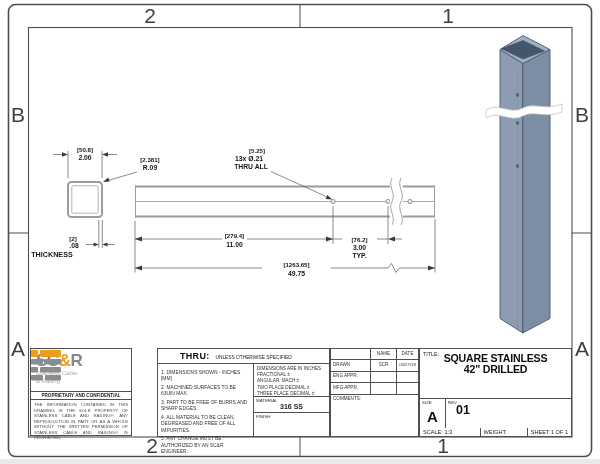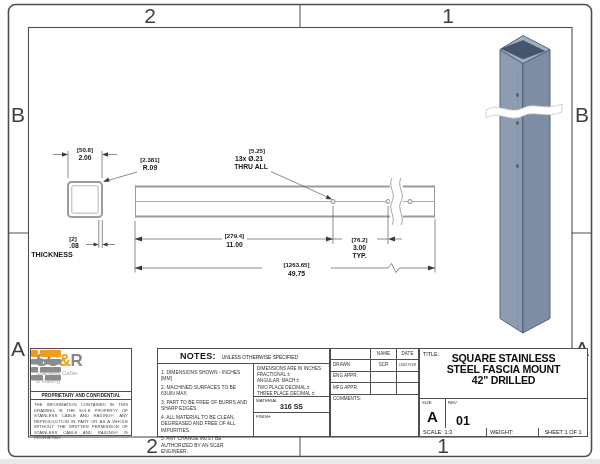--- a/index.html
+++ b/index.html
@@ -41,21 +41,21 @@
   
   .title-area{height:50px;border-bottom:1px solid #4f4f4f;position:relative;text-align:center;}
   .title-lbl{position:absolute;left:3px;top:2px;font-size:5.4px;color:#222;}
   .title-lines{padding-top:4px;font-size:10.6px;font-weight:bold;color:#0d0d0d;line-height:11.2px;letter-spacing:-.2px;}
   .size-row{height:29px;display:flex;}
   .size-cell{width:26px;border-right:1px solid #4f4f4f;position:relative;text-align:center;}
   .dwg-cell{flex:1;border-right:1px solid #4f4f4f;position:relative;text-align:center;}
   .rev-cell{width:34px;position:relative;text-align:center;}
   .big-a{font-size:15px;font-weight:bold;color:#111;margin-top:9px;}
   .big-num{font-size:16px;font-weight:bold;color:#0d0d0d;letter-spacing:1px;margin-top:8px;}
-  .big-rev{font-size:12.5px;font-weight:bold;color:#0d0d0d;margin-top:15px;}
+  .big-rev{font-size:12.5px;font-weight:bold;color:#0d0d0d;margin-top:4px;}
   .scale-row{height:9px;display:flex;font-size:5.6px;color:#222;}
   .scale-row>div{padding:1px 3px;white-space:nowrap;}
   .w-scale{width:66px;}
   .w-weight{width:52px;border-left:1px solid #4f4f4f;}
   .w-sheet{flex:1;border-left:1px solid #4f4f4f;text-align:center;}
   .bottom-margin{position:absolute;left:0;top:459px;width:600px;height:5px;background:#e9e9e9;}
 </style>
 </head>
 <body>
 
@@ -205,21 +205,21 @@
       <div class="logo-sub">Stainless Cable</div>
       <div class="logo-sub">&amp; Railing</div>
     </div>
   </div>
   <div class="prop-bar">PROPRIETARY AND CONFIDENTIAL</div>
   <div class="prop-text">THE INFORMATION CONTAINED IN THIS DRAWING IS THE SOLE PROPERTY OF STAINLESS CABLE AND RAILING®. ANY REPRODUCTION IN PART OR AS A WHOLE WITHOUT THE WRITTEN PERMISSION OF STAINLESS CABLE AND RAILING® IS PROHIBITED.</div>
 </div>
 
 <div class="tb" style="left:157px;top:348px;width:173px;height:89px;">
   <div class="notes-hd">
-    <b>NOTES:</b>
+    <b>THRU:</b>
     <span>UNLESS OTHERWISE SPECIFIED</span>
   </div>
   <div class="notes-body">
     <div class="notes-list">
       <div>1. DIMENSIONS SHOWN - INCHES [MM]</div>
       <div>2. MACHINED SURFACES TO BE 63UIN MAX.</div>
       <div>3. PART TO BE FREE OF BURRS AND SHARP EDGES.</div>
       <div>4. ALL MATERIAL TO BE CLEAN, DEGREASED AND FREE OF ALL IMPURITIES.</div>
       <div>5. ANY CHANGE MUST BE AUTHORIZED BY AN SC&amp;R ENGINEER.</div>
     </div>
@@ -251,26 +251,25 @@
   <div class="ctr" style="font-size:4.3px">03/27/18</div>
   <div>ENG APPR.</div>
   <div class="ctr"></div>
   <div class="ctr"></div>
   <div>MFG APPR.</div>
   <div class="ctr"></div>
   <div class="ctr"></div>
   <div class="comments">COMMENTS:</div>
 </div>
 
-<div class="tb" style="left:419px;top:348px;width:169px;height:89px;">
+<div class="tb" style="left:419px;top:348px;width:153px;height:89px;">
   <div class="title-area">
     <div class="title-lbl">TITLE:</div>
     <div class="title-lines">
       <div>SQUARE STAINLESS</div>
-      <div>STEEL FASCIA MOUNT</div>
       <div>42" DRILLED</div>
     </div>
   </div>
   <div class="size-row">
     <div class="size-cell">
       <div class="cell-lbl">SIZE</div>
       <div class="big-a">A</div>
     </div>
     <div class="rev-cell">
       <div class="cell-lbl">REV</div>

